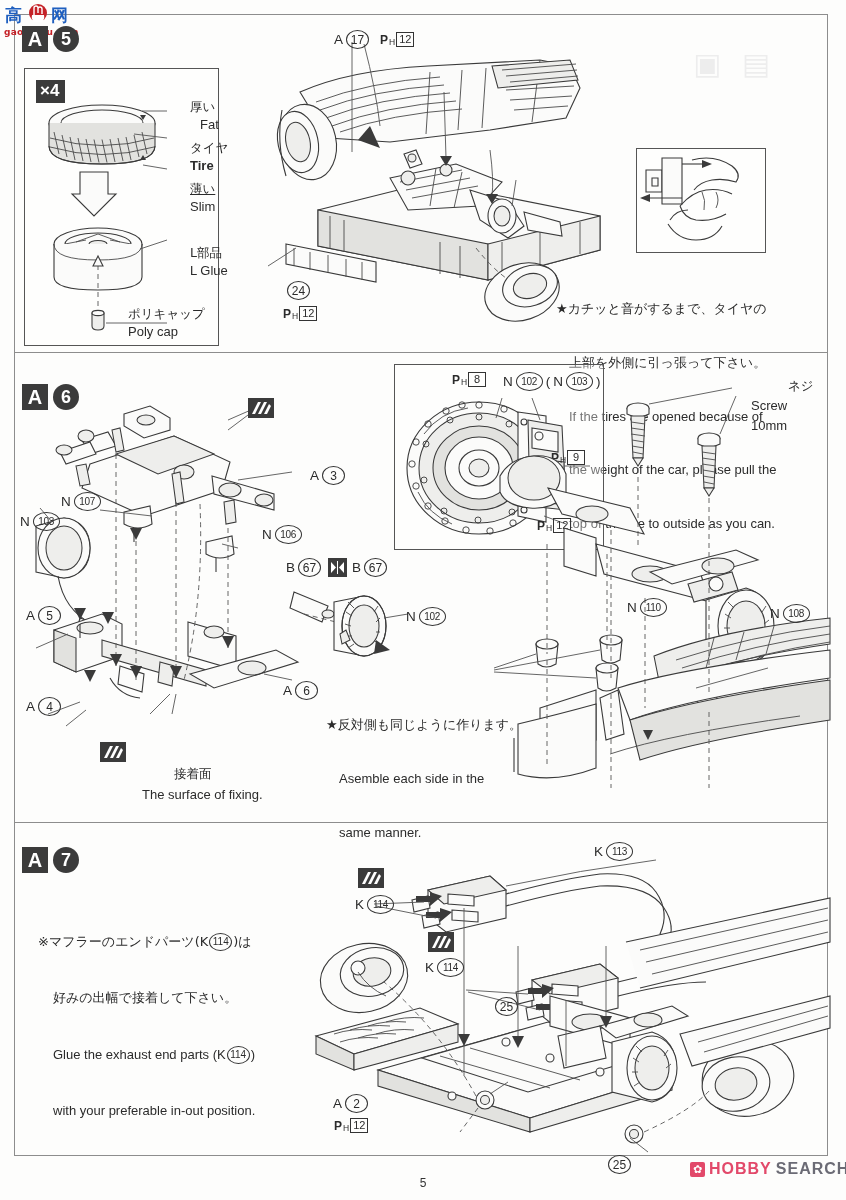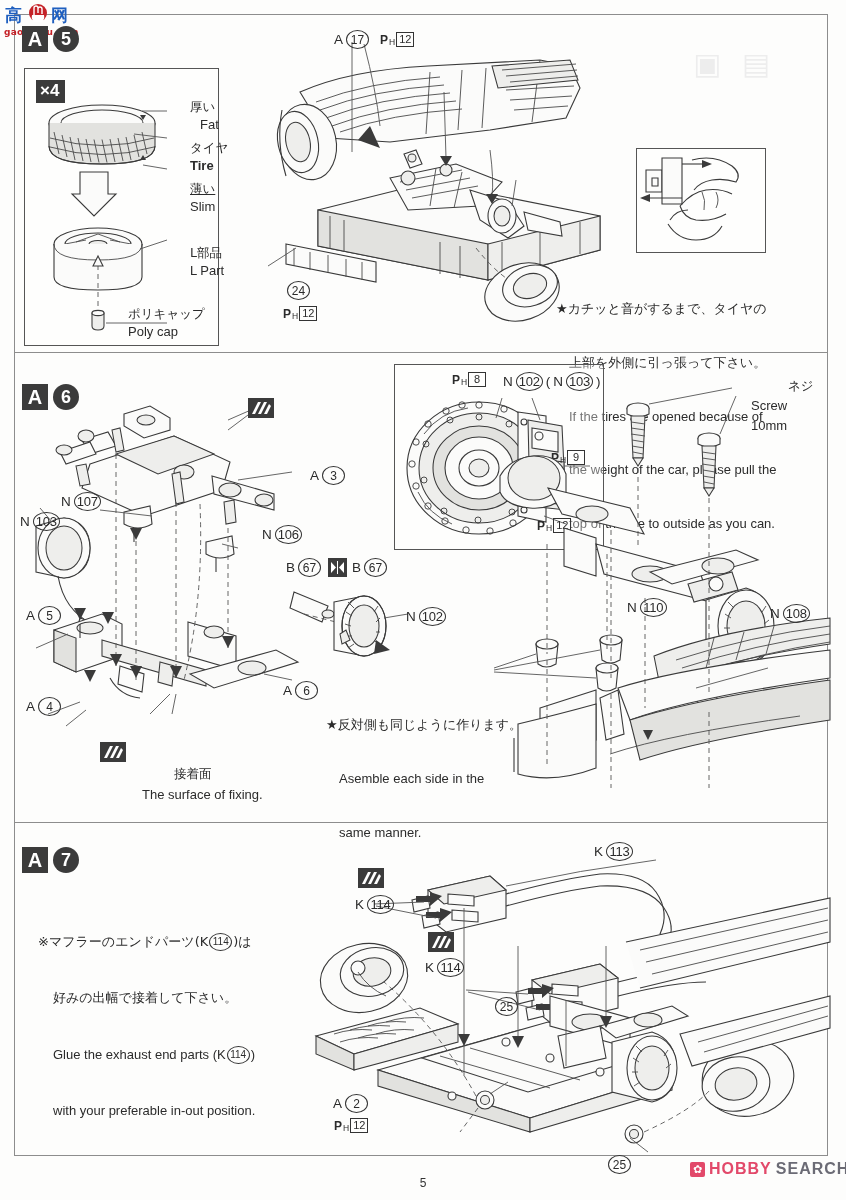--- a/index.html
+++ b/index.html
@@ -38,21 +38,21 @@
   .step .ci{width:26px;height:26px;background:#3b3b3b;color:#fff;font-weight:bold;
      font-size:18px;border-radius:50%;display:flex;align-items:center;justify-content:center;}
 
   
   .lbl{position:absolute;font-size:13px;white-space:nowrap;color:#2b2b2b;}
   .lbl.jp{font-family:"DejaVu Sans",sans-serif;font-size:12.5px;}
   .lbl.en{font-size:13px;}
   .partref{position:absolute;display:flex;align-items:center;gap:3px;font-size:13.5px;white-space:nowrap;}
   .partref .oval{border:1.2px solid #333;border-radius:50%;min-width:17px;height:17px;
      padding:0 2px;display:flex;align-items:center;justify-content:center;font-size:12px;line-height:1;}
-  .partref .oval.wide{min-width:21px;font-size:13px;letter-spacing:-0.3px;}
+  .partref .oval.wide{min-width:21px;font-size:10px;letter-spacing:-0.3px;}
   .ph{position:absolute;display:flex;align-items:center;gap:1px;font-size:11px;}
   .ph .p{font-weight:bold;font-size:12px;}
   .ph .h{font-size:8.5px;position:relative;top:2px;}
   .ph .box{border:1.2px solid #333;padding:0 2px;font-size:11px;line-height:13px;min-width:12px;text-align:center;}
 
   
   .glueicon{position:absolute;width:26px;height:20px;background:#3b3b3b;
      display:flex;align-items:center;justify-content:center;}
   .glueicon svg{display:block;}
   
@@ -167,21 +167,21 @@
     <path d="M82 255 L143 255" class="lead"></path>
   </svg>
 
   <div class="lbl jp" style="left:190px;top:99px;">厚い</div>
   <div class="lbl en" style="left:200px;top:117px;">Fat</div>
   <div class="lbl jp" style="left:190px;top:140px;">タイヤ</div>
   <div class="lbl en" style="left:190px;top:158px;font-weight:bold;">Tire</div>
   <div class="lbl jp" style="left:190px;top:181px;text-decoration:underline;">薄い</div>
   <div class="lbl en" style="left:190px;top:199px;">Slim</div>
   <div class="lbl jp" style="left:190px;top:245px;">L部品</div>
-  <div class="lbl en" style="left:190px;top:263px;">L Part</div>
+  <div class="lbl en" style="left:190px;top:263px;">L Glue</div>
   <div class="lbl jp" style="left:128px;top:306px;">ポリキャップ</div>
   <div class="lbl en" style="left:128px;top:324px;">Poly cap</div>
 
   <svg class="art" style="left:240px;top:30px;" width="420" height="320" viewBox="0 0 420 320">
 
     <path d="M60 62 Q110 40 188 36 L300 30 L330 36 L340 58 L326 88 L250 100 L150 112 L88 108 Z" class="fillw"></path>
     <g class="ln2">
       <path d="M76 72 Q128 52 200 47"></path>
         <path d="M80 80 Q132 60 204 55"></path>
       <path d="M86 88 Q138 68 210 63"></path>

